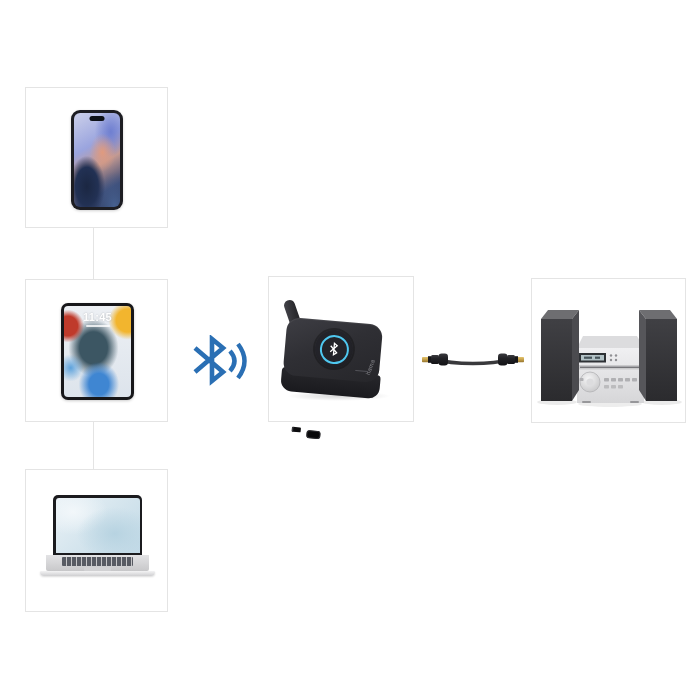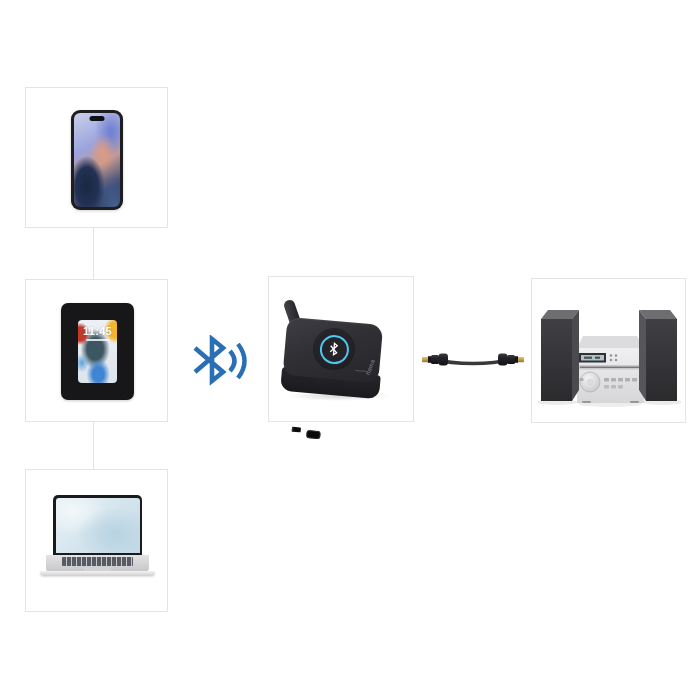--- a/index.html
+++ b/index.html
@@ -16,21 +16,21 @@
     background:
       radial-gradient(55% 45% at 28% 78%, #1b2742 0%, #223154 45%, rgba(27,39,66,0) 72%),
       radial-gradient(70% 55% at 88% 98%, #46608f 0%, rgba(70,96,143,0) 65%),
       radial-gradient(42% 30% at 62% 42%, #e09a7e 0%, rgba(224,154,126,0) 68%),
       radial-gradient(50% 38% at 80% 20%, #6f7fd0 0%, rgba(111,127,208,0) 70%),
       linear-gradient(150deg,#ccd0ea 0%, #9aa4de 35%, #c49a92 55%, #3c4a74 80%, #2a3658 100%);}
   .dyn-island{position:absolute;top:3px;left:50%;transform:translateX(-50%);width:15px;height:4.5px;border-radius:3px;background:#0e1118;}
 
   
   #box-tablet{left:25px;top:279px;width:143px;height:143px;}
-  .tablet{position:absolute;left:35px;top:23px;width:73px;height:97px;background:#17171a;border-radius:7px;padding:17px;box-sizing:border-box;box-shadow:0 1px 3px rgba(0,0,0,.2);}
+  .tablet{position:absolute;left:35px;top:23px;width:73px;height:97px;background:#17171a;border-radius:7px;padding:3px;box-sizing:border-box;box-shadow:0 1px 3px rgba(0,0,0,.2);}
   .tablet-screen{position:relative;width:100%;height:100%;border-radius:4px;overflow:hidden;
     background:
       radial-gradient(32% 24% at 6% 22%, #bf3a2b 0%, #bf3a2b 45%, rgba(191,58,43,0) 75%),
       radial-gradient(38% 28% at 95% 16%, #f2b52e 0%, #f2b52e 45%, rgba(242,181,46,0) 75%),
       radial-gradient(26% 20% at 10% 68%, #5da2dc 0%, rgba(93,162,220,0) 75%),
       radial-gradient(42% 34% at 52% 86%, #3f86d2 0%, #3f86d2 35%, rgba(63,134,210,0) 72%),
       radial-gradient(52% 44% at 44% 46%, #3c5663 0%, #3c5663 40%, rgba(60,86,99,0) 72%),
       linear-gradient(180deg,#edf0f4 0%, #dde4ec 100%);}
   .tablet-clock{position:absolute;top:5px;left:0;width:100%;text-align:center;color:#ffffff;font-size:11px;font-weight:bold;letter-spacing:.3px;text-shadow:0 0 2px rgba(0,0,0,.25);}
   .tablet-date{position:absolute;top:19px;left:50%;transform:translateX(-50%);width:24px;height:2px;border-radius:1px;background:rgba(255,255,255,.8);}

